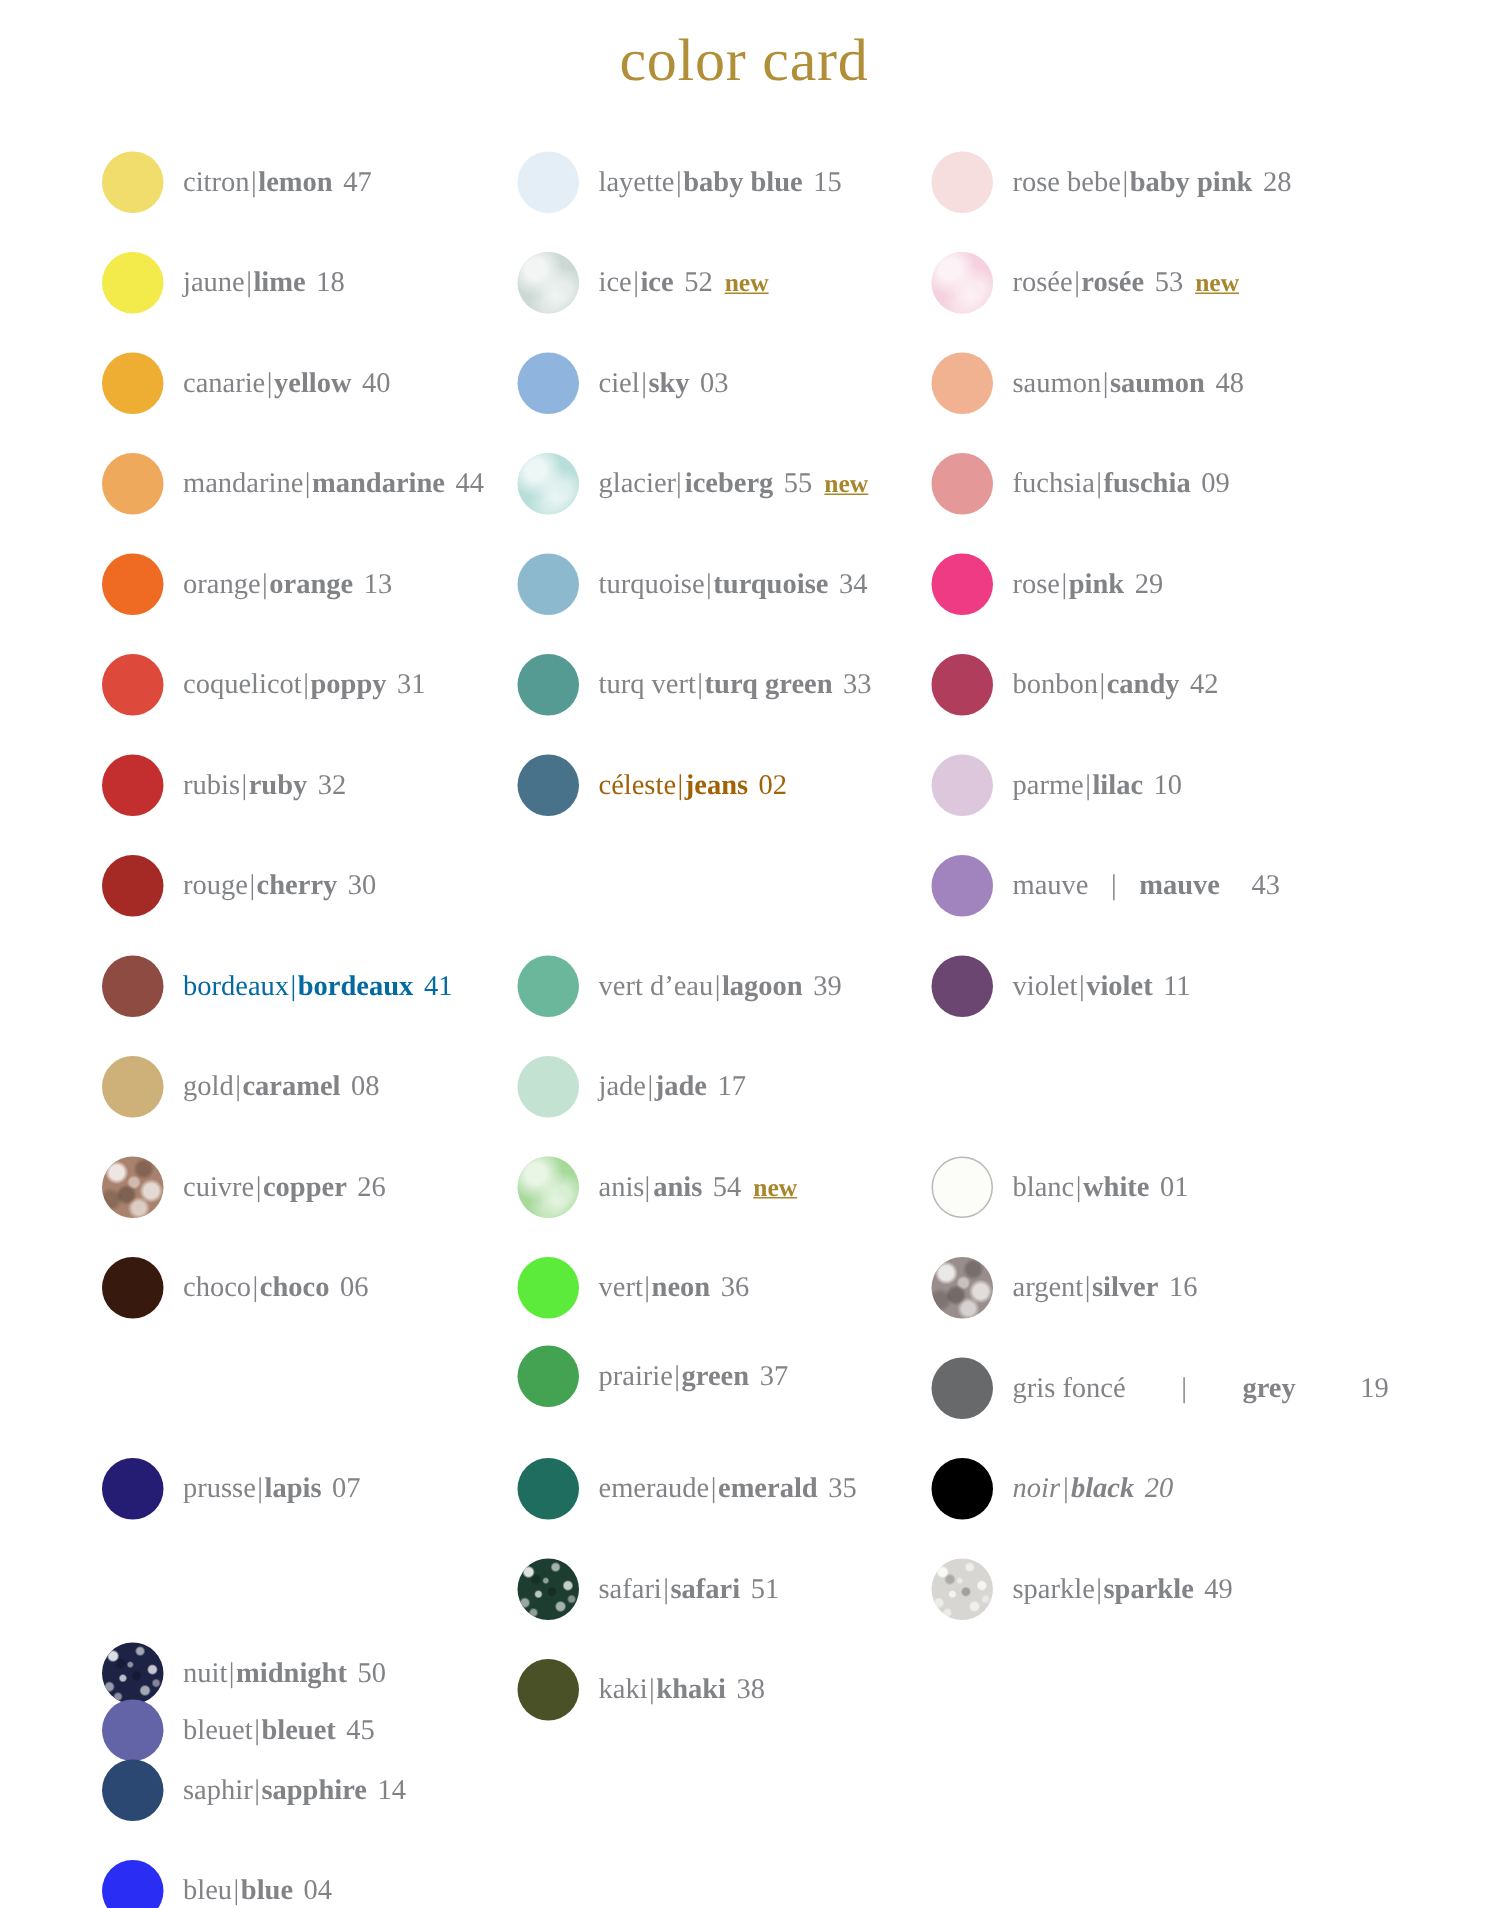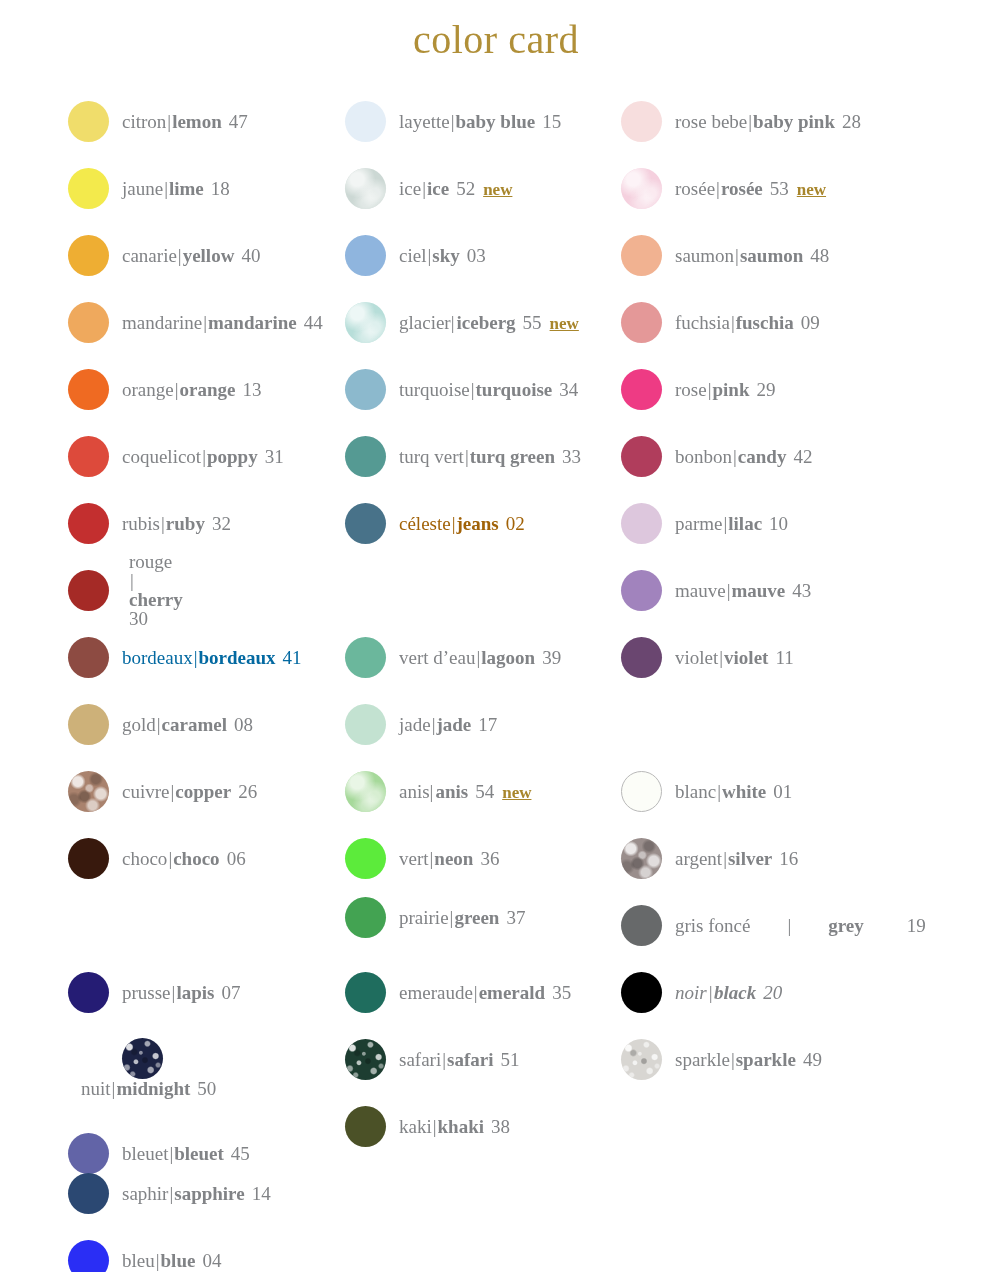--- a/index.html
+++ b/index.html
@@ -191,21 +191,21 @@
         <div class="swatch" style="background-color: rgb(195, 47, 47);"></div>
         <span class="label" style="color: rgb(129, 131, 134);">
           <span class="fr">rubis</span>
           <span class="sep"> | </span>
           <span class="en">ruby</span>
           <span class="num">32</span>
         </span>
       </div>
       <div class="swatch-row" style="top: 469px;">
         <div class="swatch" style="background-color: rgb(165, 42, 38);"></div>
-        <span class="label" style="color: rgb(129, 131, 134); flex-direction: column;">
+        <span class="label" style="color: rgb(129, 131, 134);">
           <span class="fr">rouge</span>
           <span class="sep"> | </span>
           <span class="en">cherry</span>
           <span class="num">30</span>
         </span>
       </div>
       <div class="swatch-row" style="top: 536px;">
         <div class="swatch" style="background-color: rgb(141, 75, 66);"></div>
         <span class="label" style="color: #0369a1;">
           <span class="fr">bordeaux</span>
@@ -243,21 +243,21 @@
       </div>
       <div class="swatch-row" style="top: 871px;">
         <div class="swatch" style="background-color: rgb(37, 28, 116);"></div>
         <span class="label" style="color: rgb(129, 131, 134);">
           <span class="fr">prusse</span>
           <span class="sep"> | </span>
           <span class="en">lapis</span>
           <span class="num">07</span>
         </span>
       </div>
-      <div class="swatch-row" style="top: 938px; flex-direction: column;">
+      <div class="swatch-row" style="top: 994px;">
         <div class="swatch tex-glitter" style="background-color: rgb(28, 35, 68);"></div>
         <span class="label" style="color: rgb(129, 131, 134);">
           <span class="fr">nuit</span>
           <span class="sep"> | </span>
           <span class="en">midnight</span>
           <span class="num">50</span>
         </span>
       </div>
       <div class="swatch-row" style="top: 1032px;">
         <div class="swatch" style="background-color: rgb(98, 100, 167);"></div>
@@ -487,21 +487,21 @@
         <div class="swatch" style="background-color: rgb(221, 199, 221);"></div>
         <span class="label" style="color: rgb(129, 131, 134);">
           <span class="fr">parme</span>
           <span class="sep"> | </span>
           <span class="en">lilac</span>
           <span class="num">10</span>
         </span>
       </div>
       <div class="swatch-row" style="top: 469px;">
         <div class="swatch" style="background-color: rgb(161, 131, 189);"></div>
-        <span class="label" style="color: rgb(129, 131, 134);">
+        <span class="label" style="color: rgb(129, 131, 134); gap: 14px;">
           <span class="fr">mauve</span>
           <span class="sep"> | </span>
           <span class="en">mauve</span>
           <span class="num">43</span>
         </span>
       </div>
       <div class="swatch-row" style="top: 536px;">
         <div class="swatch" style="background-color: rgb(106, 70, 112);"></div>
         <span class="label" style="color: rgb(129, 131, 134);">
           <span class="fr">violet</span>

